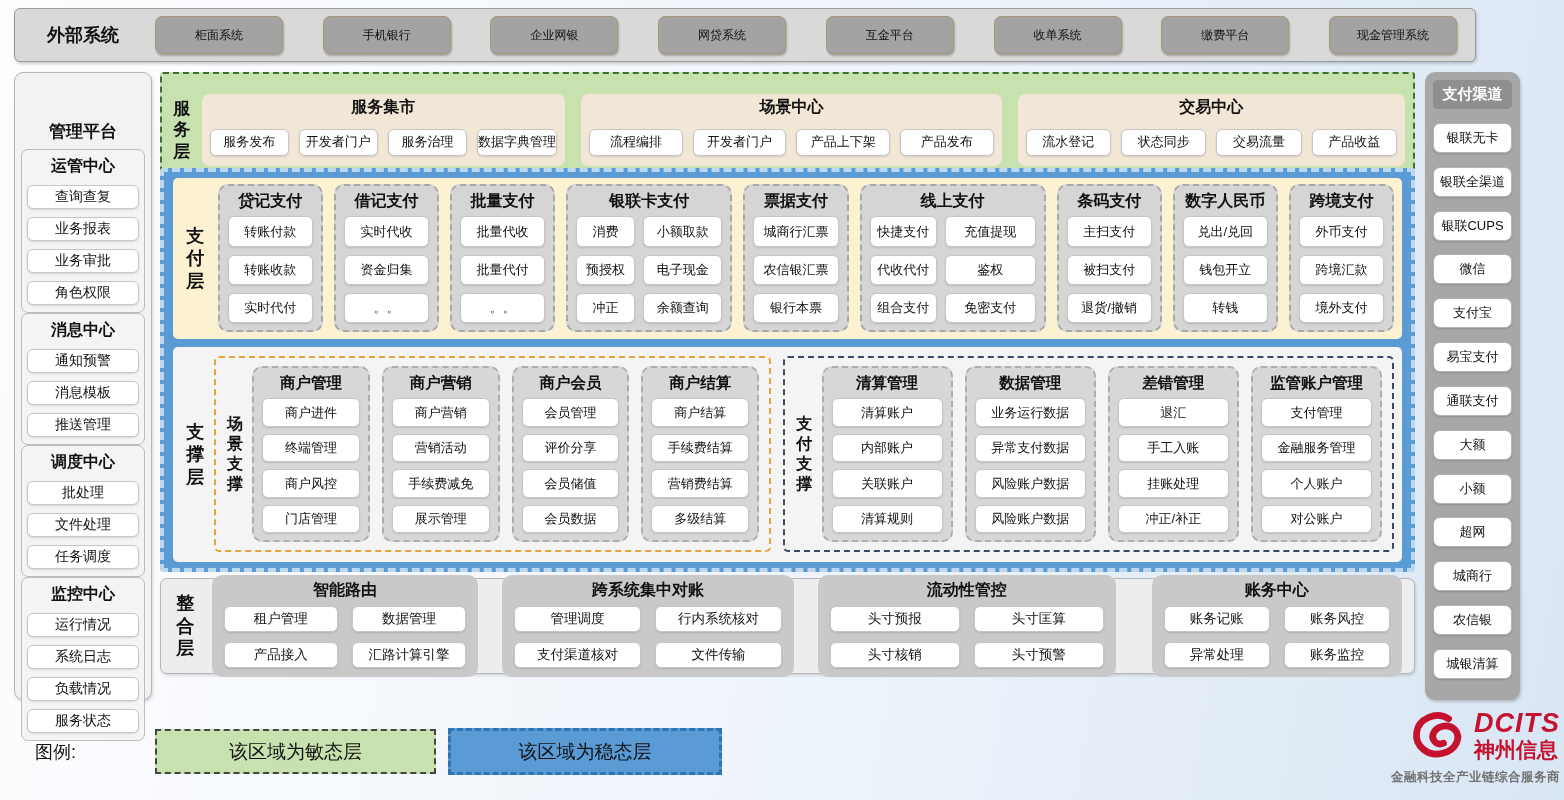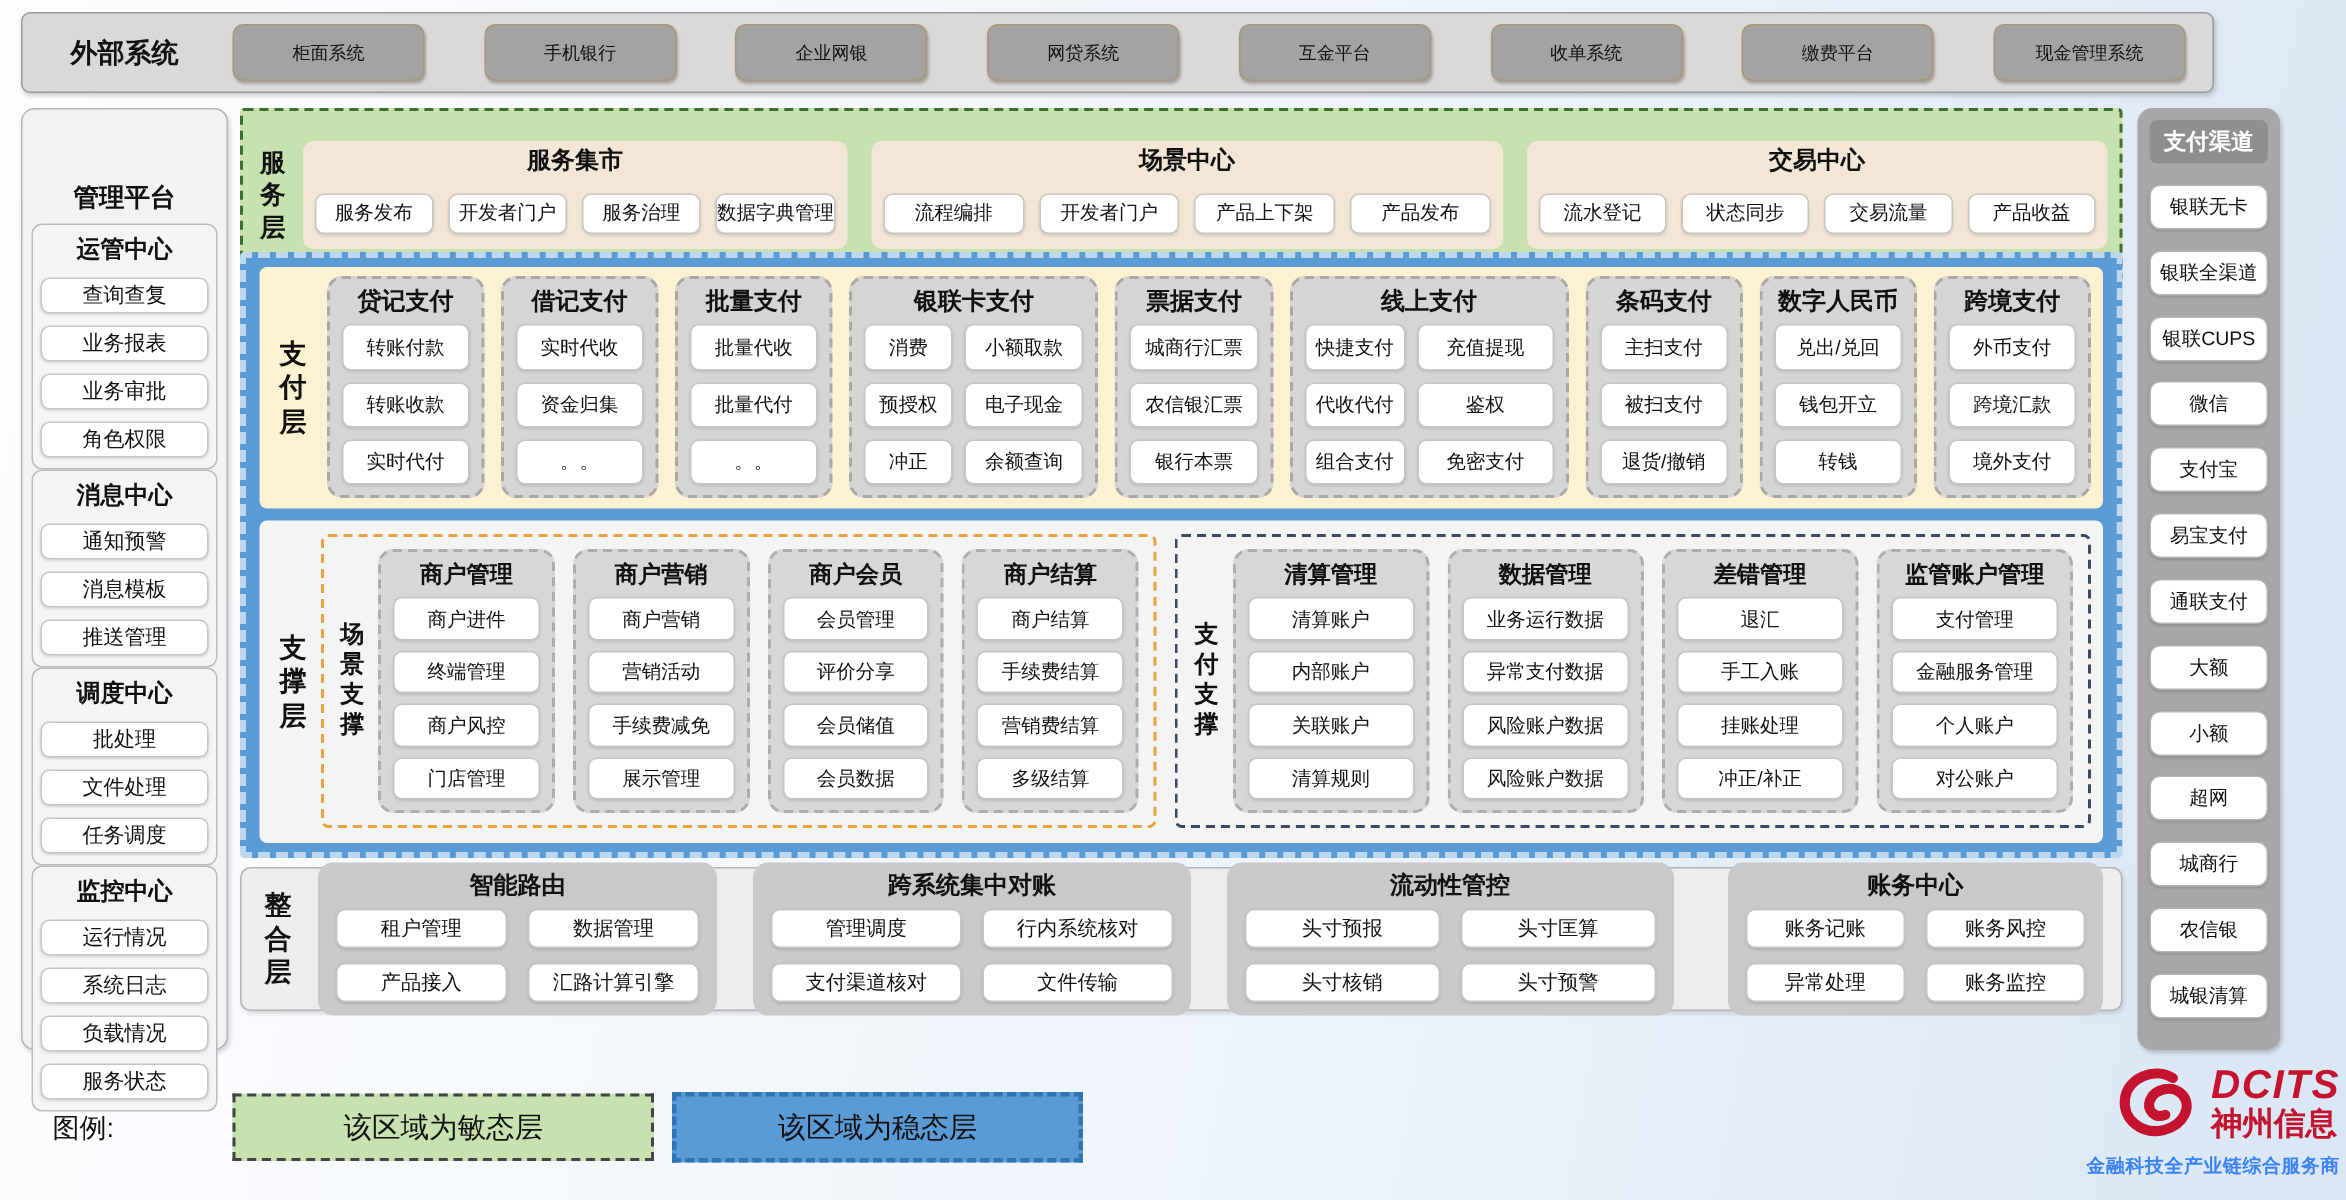--- a/index.html
+++ b/index.html
@@ -124,21 +124,21 @@
     justify-content:center; font-size:19px; }
 
   
   #logo { left:1385px; top:705px; width:175px; height:90px; }
   #logo .logo-top { display:flex; align-items:center; justify-content:flex-end; gap:4px; }
   #logo svg { width:62px; height:62px; flex:none; }
   #logo .logo-texts { display:flex; flex-direction:column; align-items:flex-start; }
   #logo .logo-name { color:#c4122f; font-size:27px; font-weight:bold; font-style:italic;
     letter-spacing:1px; line-height:1; }
   #logo .logo-company { color:#c4122f; font-size:21px; font-weight:bold; line-height:1.2; }
-  #logo .logo-tagline { color:#3b82f6; font-size:12.5px; font-weight:bold; text-align:right;
+  #logo .logo-tagline { color:#737373; font-size:12.5px; font-weight:bold; text-align:right;
     margin-top:2px; letter-spacing:.5px; white-space:nowrap; }
 </style>
 </head>
 <body>
 
 <div id="ext-bar" class="abs">
   <div class="bar-label">外部系统</div>
   <div id="ext-buttons">
       <div class="tan-btn">柜面系统</div>
       <div class="tan-btn">手机银行</div>

